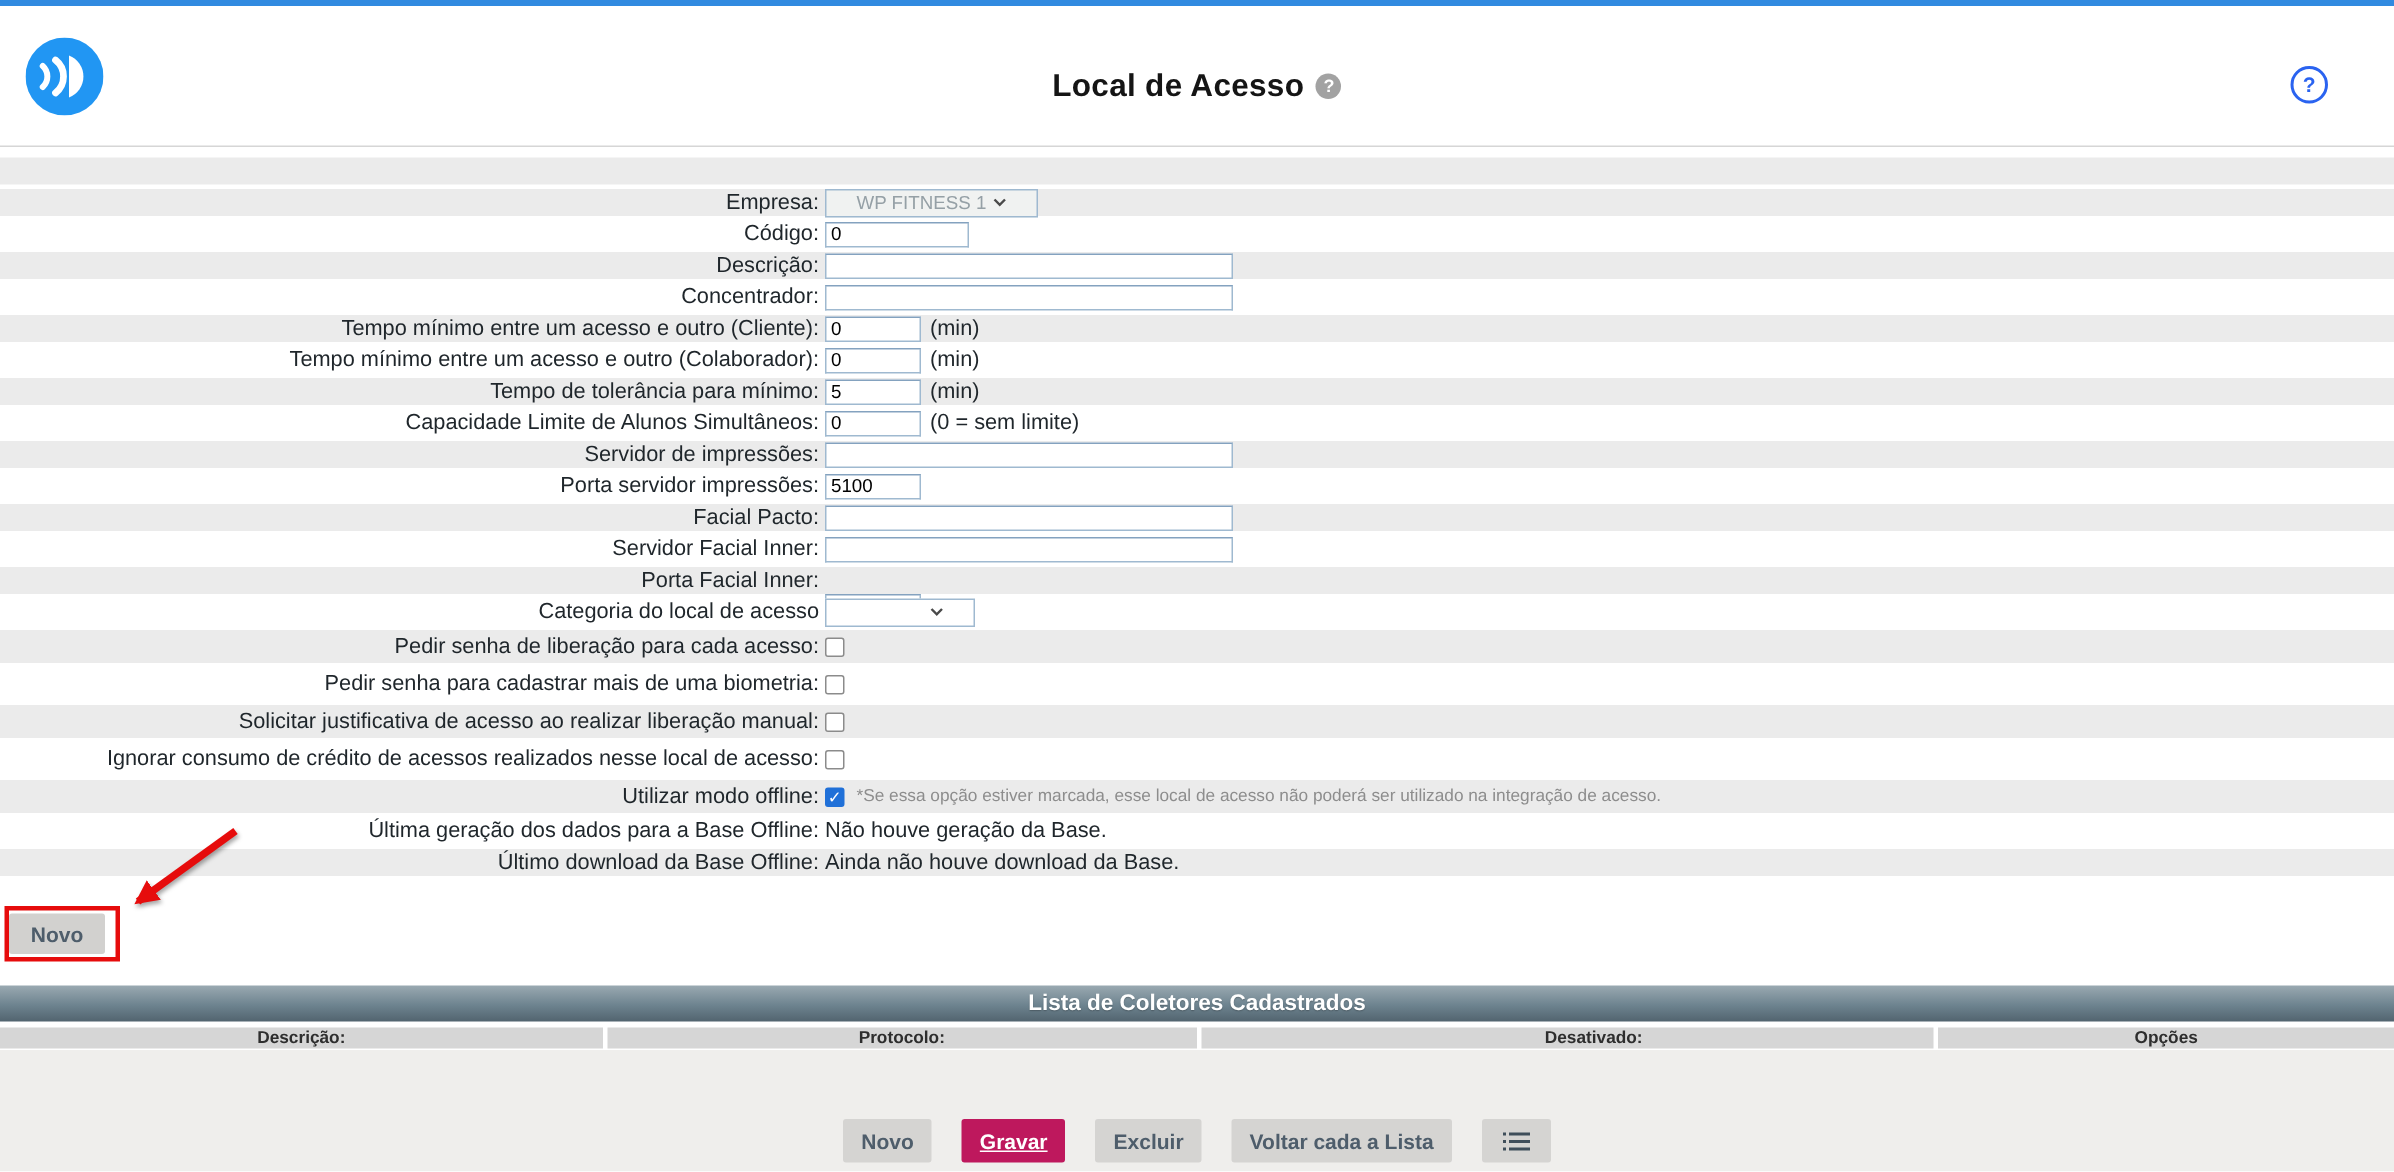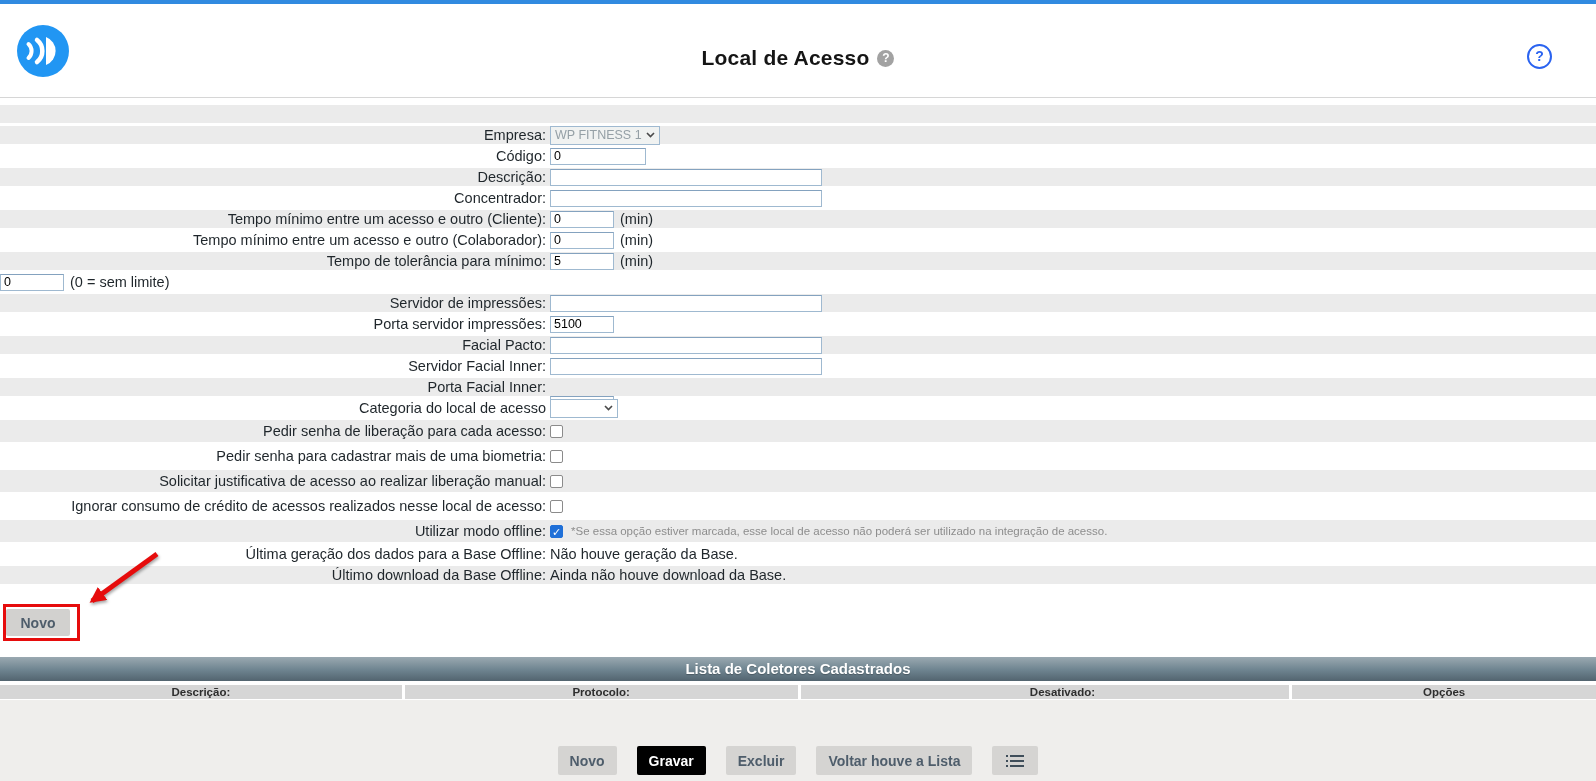--- a/index.html
+++ b/index.html
@@ -21,21 +21,21 @@
   .frow{display:flex;align-items:center;height:18px;margin-bottom:3px;}
   .frow.gray{background:#ebebeb;}
   .frow.tall{height:22px;}
   .flabel{width:546px;flex:0 0 546px;text-align:right;font-size:14.5px;color:#1f262b;padding-right:4px;white-space:nowrap;}
   .fctrl{display:flex;align-items:center;}
   .tin{height:15px;border:1px solid #9fb9d0;border-top-color:#84a2bf;background:#fff;font-size:12.5px;
     padding:0 3px;font-family:inherit;color:#000;}
   .suffix{font-size:14.5px;color:#1f262b;margin-left:6px;white-space:nowrap;}
   .tval{font-size:14.5px;color:#1f262b;white-space:nowrap;}
   .note{font-size:11.5px;color:#8d8d8d;margin-left:8px;white-space:nowrap;}
-  .sel{display:inline-flex;align-items:center;justify-content:space-between;height:17px;padding:0 4px;
+  .sel{display:inline-flex;align-items:center;justify-content:space-between;height:17px;padding:0 20px;
     border:1px solid #9fb9d0;background:#fff;font-size:12.5px;color:#222;box-sizing:content-box;}
   .sel.disabled{background:#f0f2f1;color:#95a0a6;}
   .chev{display:inline-flex;margin-left:4px;}
   .cb{width:13px;height:13px;border:1px solid #8b8b8b;border-radius:2px;background:#fff;display:inline-block;box-sizing:border-box;}
   .cb.checked{background:#2070d8;border-color:#2070d8;color:#fff;font-size:11px;line-height:12px;text-align:center;font-weight:bold;}
 
   .novo-top{position:absolute;left:6px;top:609px;width:64px;height:27px;background:#d2d1cf;border:none;
     border-radius:2px;font-family:inherit;font-size:14px;font-weight:bold;color:#4e5d6b;}
   .hl-box{position:absolute;left:3px;top:604px;width:71px;height:31px;border:3px solid #e60c0c;}
   .hl-arrow{position:absolute;left:62px;top:546px;filter:drop-shadow(1px 2px 1.5px rgba(0,0,0,.35));}
@@ -43,21 +43,21 @@
   .collectors{position:absolute;top:657px;left:0;right:0;border-radius:12px;}
   .cbar{height:24px;line-height:24px;text-align:center;color:#fff;font-size:15px;font-weight:bold;
     background:linear-gradient(#9aa9b1,#6d838f 55%,#52646f);text-shadow:0 1px 1px rgba(0,0,0,.25);}
   .cols{margin-top:4px;display:flex;gap:3px;}
   .colcell{height:14px;line-height:14px;background:#d6d6d6;text-align:center;font-size:11.5px;font-weight:bold;color:#2e2e2e;}
 
   .footer{position:absolute;top:700px;left:0;right:0;bottom:0;background:#efeeec;}
   .btns{margin-top:46px;display:flex;justify-content:center;gap:20px;}
   .btn{display:inline-flex;align-items:center;justify-content:center;height:29px;padding:0 12px;min-width:40px;
     background:#d5d4d2;border:none;border-radius:2px;font-family:inherit;font-size:14px;font-weight:bold;color:#4e5d6b;}
-  .btn.primary{background:#000000;color:#fff;}
+  .btn.primary{background:#be185d;color:#fff;text-decoration:underline;}
   .btn.iconbtn{padding:0 14px;}
 </style>
 </head>
 <body>
 
 <div class="topbar"></div>
 
 <div class="header">
   <span class="logo">
     <svg width="52" height="52" viewBox="0 0 52 52">
@@ -124,20 +124,21 @@
       </span>
     </div>
     <div class="frow gray">
       <span class="flabel">Tempo de tolerância para mínimo:</span>
       <span class="fctrl">
         <input class="tin" value="5" style="width: 56px;">
         <span class="suffix">(min)</span>
       </span>
     </div>
     <div class="frow white">
+      <span class="flabel">Capacidade Limite de Alunos Simultâneos:</span>
       <span class="fctrl">
         <input class="tin" value="0" style="width: 56px;">
         <span class="suffix">(0 = sem limite)</span>
       </span>
     </div>
     <div class="frow gray">
       <span class="flabel">Servidor de impressões:</span>
       <span class="fctrl">
         <input class="tin" value="" style="width: 264px;">
       </span>
@@ -243,21 +244,21 @@
       <div class="colcell" style="width: 463px; padding-left: 35px;">Desativado:</div>
       <div class="colcell" style="width: 310px;">Opções</div>
     </div>
 </div>
 
 <div class="footer">
   <div class="btns" id="footer-btns">
       <button class="btn gray">Novo</button>
       <button class="btn primary">Gravar</button>
       <button class="btn gray">Excluir</button>
-      <button class="btn gray">Voltar houve a Lista</button>
+      <button class="btn gray">Voltar cada a Lista</button>
       <button class="btn gray iconbtn">
         <svg width="18" height="14" viewBox="0 0 18 14">
           <g fill="#3f4e5a">
             <rect x="0" y="1" width="2" height="2"></rect>
             <rect x="4" y="1" width="14" height="2"></rect>
             <rect x="0" y="6" width="2" height="2"></rect>
             <rect x="4" y="6" width="14" height="2"></rect>
             <rect x="0" y="11" width="2" height="2"></rect>
             <rect x="4" y="11" width="14" height="2"></rect>
           </g>

